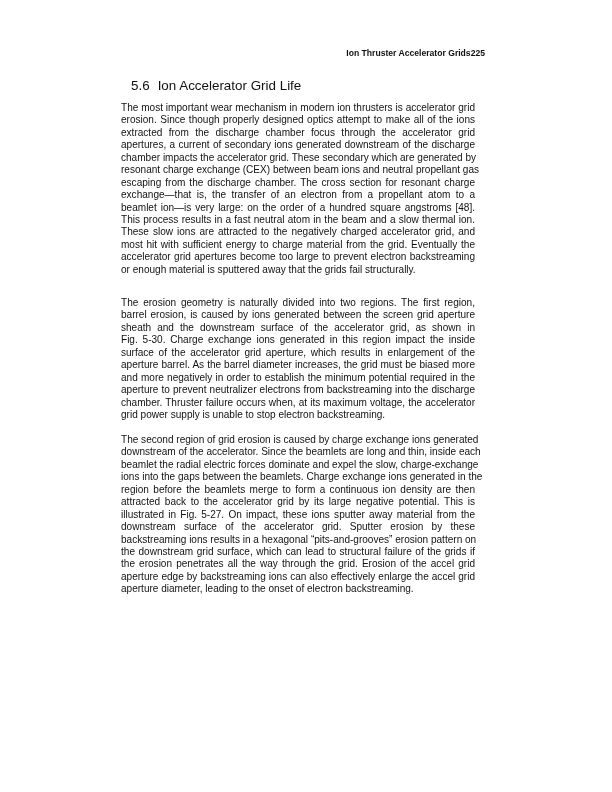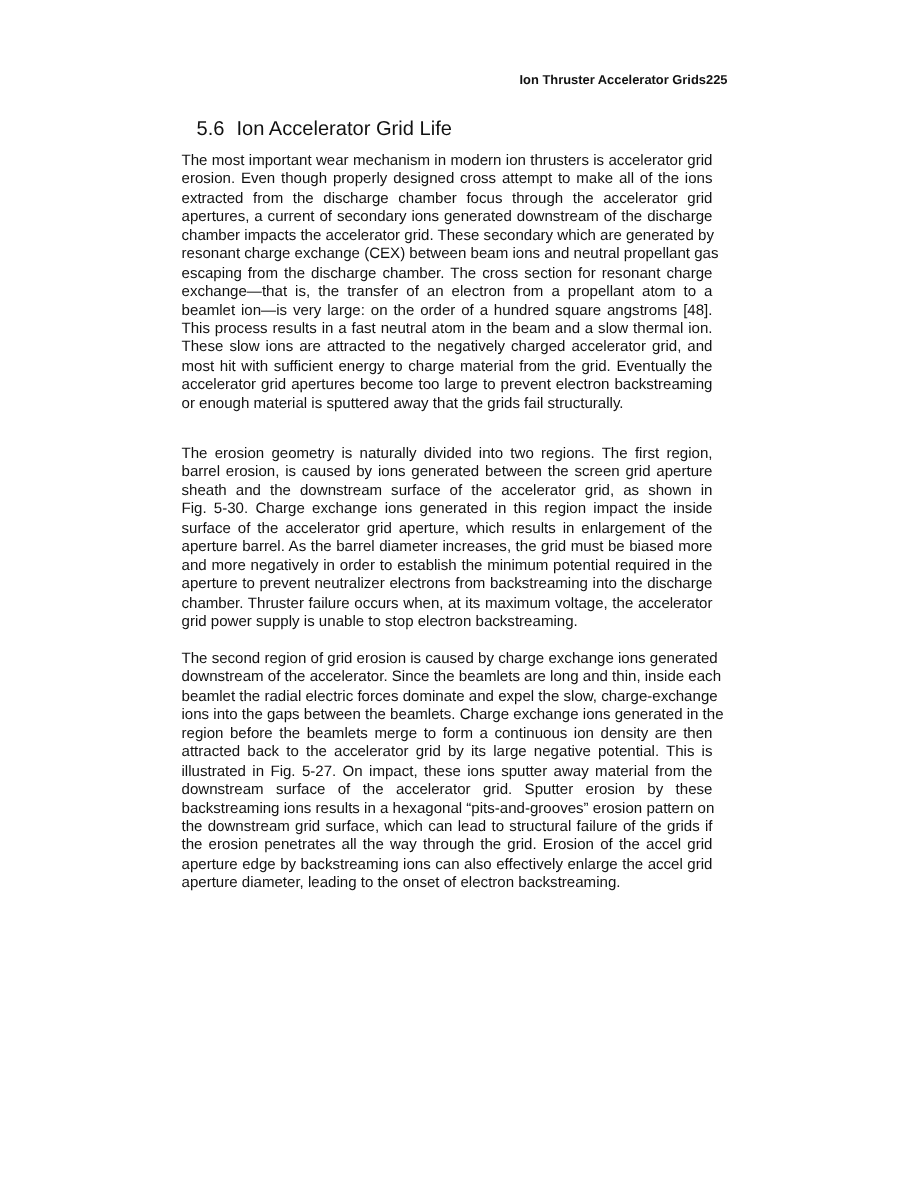--- a/index.html
+++ b/index.html
@@ -77,21 +77,21 @@
     <span>Ion Thruster Accelerator Grids</span>
     <span>225</span>
   </div>
 
   <h2 class="section-heading">
     <span class="num">5.6</span><span>Ion Accelerator Grid Life</span>
   </h2>
 
   <div class="body-text" id="para-1">
       <span class="line">The most important wear mechanism in modern ion thrusters is accelerator grid</span>
-      <span class="line">erosion. Even though properly designed cross attempt to make all of the ions</span>
+      <span class="line">erosion. Since though properly designed optics attempt to make all of the ions</span>
       <span class="line">extracted from the discharge chamber focus through the accelerator grid</span>
       <span class="line">apertures, a current of secondary ions generated downstream of the discharge</span>
       <span class="line">chamber impacts the accelerator grid. These secondary which are generated by</span>
       <span class="line">resonant charge exchange (CEX) between beam ions and neutral propellant gas</span>
       <span class="line">escaping from the discharge chamber. The cross section for resonant charge</span>
       <span class="line">exchange—that is, the transfer of an electron from a propellant atom to a</span>
       <span class="line">beamlet ion—is very large: on the order of a hundred square angstroms [48].</span>
       <span class="line">This process results in a fast neutral atom in the beam and a slow thermal ion.</span>
       <span class="line">These slow ions are attracted to the negatively charged accelerator grid, and</span>
       <span class="line">most hit with sufficient energy to charge material from the grid. Eventually the</span>

